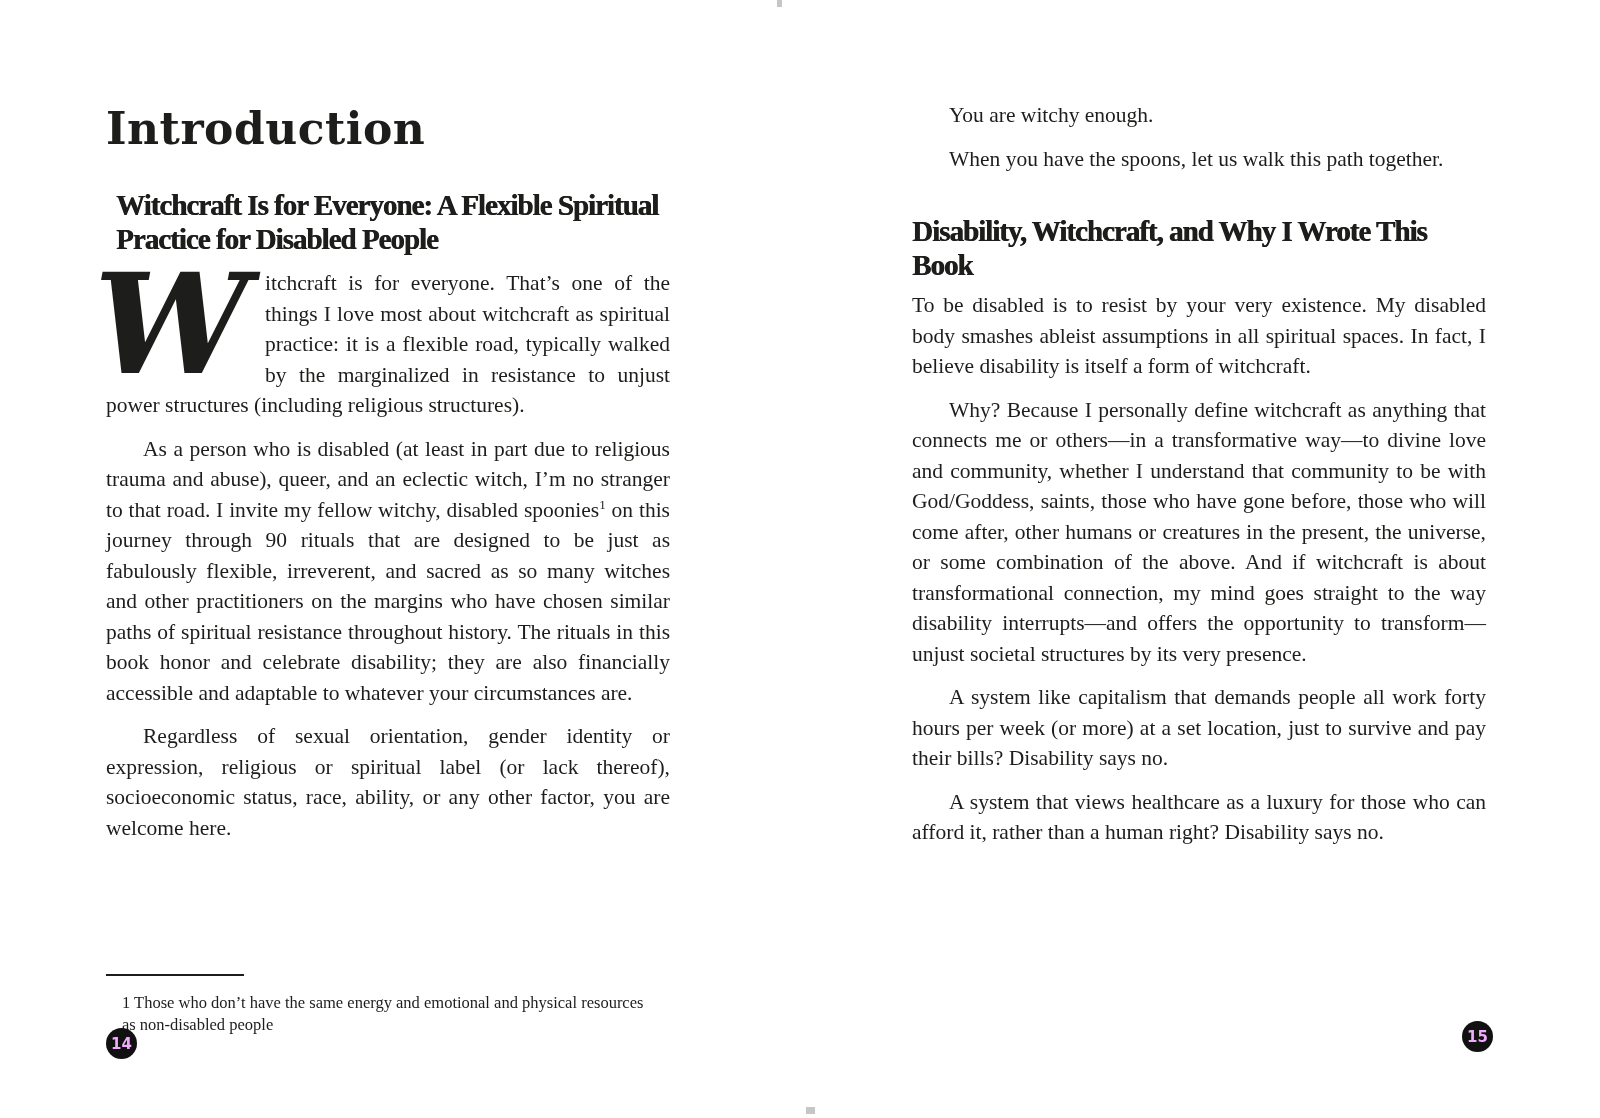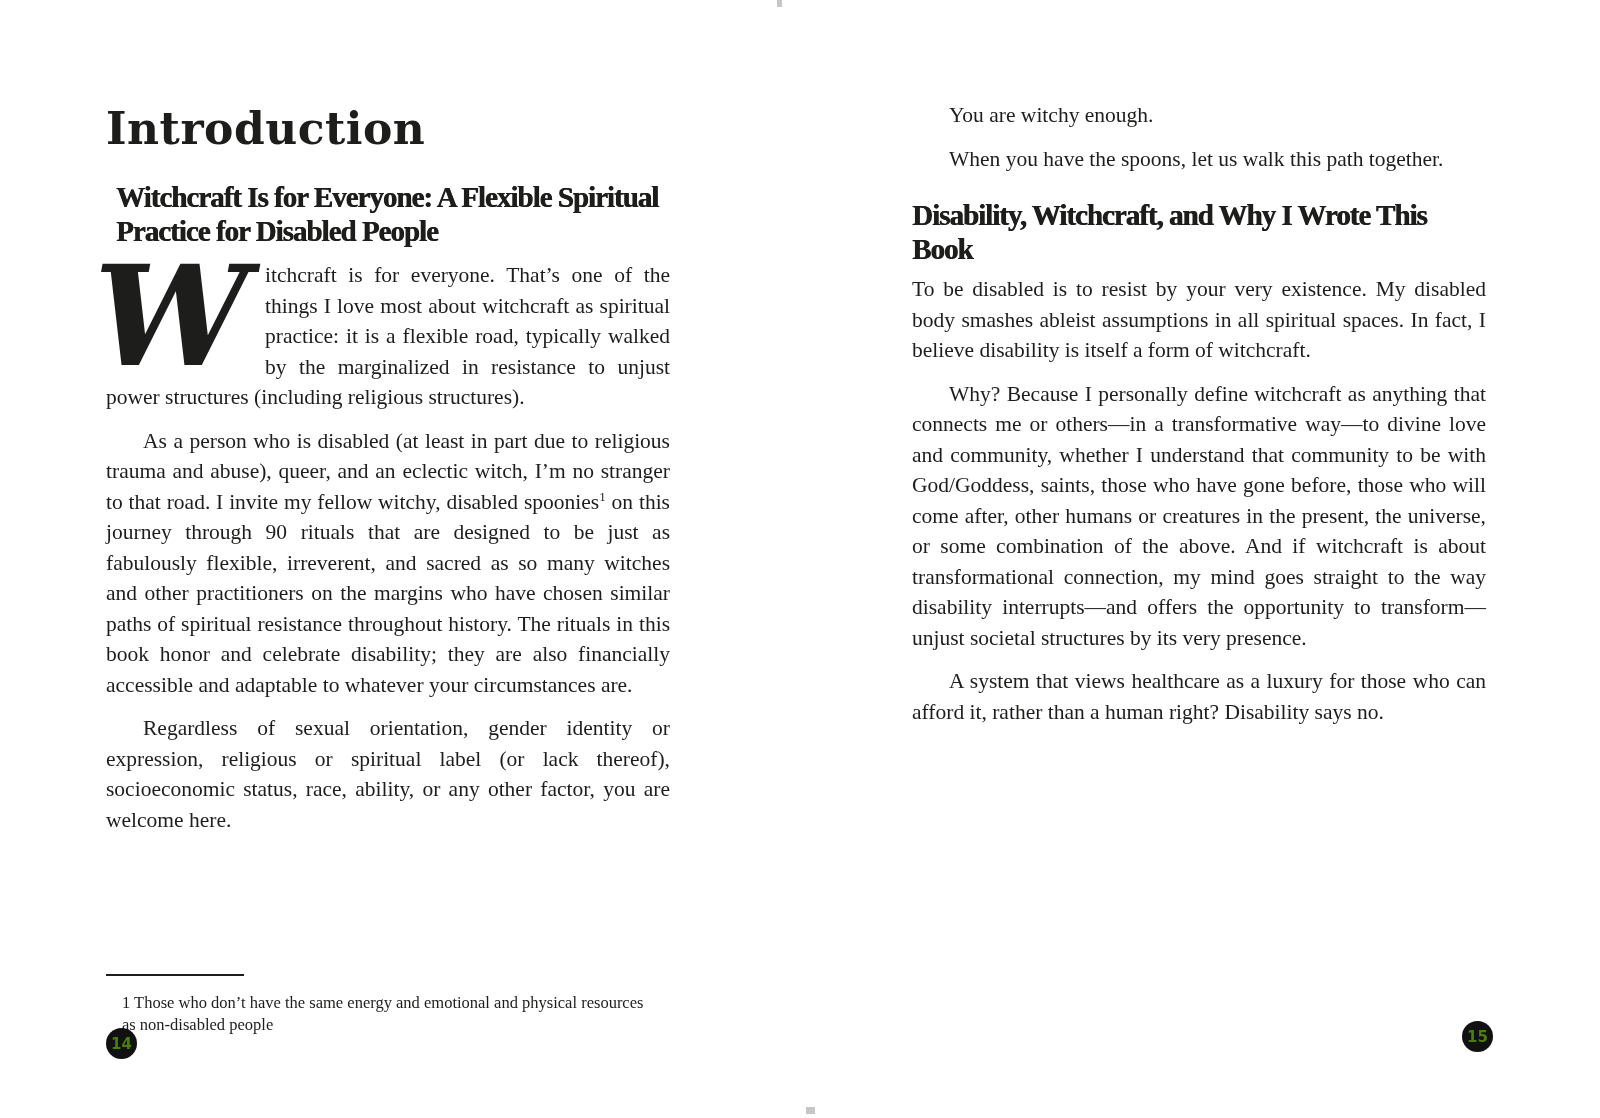--- a/index.html
+++ b/index.html
@@ -14,32 +14,32 @@
   .page { position: absolute; }
   .page-left  { left: 106px; top: 106px; width: 564px; }
   .page-right { left: 912px; top: 100px; width: 574px; }
 
   .chapter-title {
     font-family: "DejaVu Serif", serif;
     font-weight: 700;
     font-size: 44px;
     line-height: 1.05;
     letter-spacing: 0.5px;
-    margin: 0 0 28px 0;
+    margin: 0 0 36px 0;
   }
   .section-heading {
     font-family: "Liberation Serif", serif;
     font-weight: 900;
     font-size: 29px;
     line-height: 34px;
     letter-spacing: -1px;
     text-shadow: 0.6px 0 0 currentColor;
     margin: 0 0 12px 10px;
   }
-  .heading-right { margin: 24px 0 8px 0; }
+  .heading-right { margin: 40px 0 8px 0; }
 
   .body-par {
     font-size: 21.5px;
     line-height: 30.5px;
     text-align: justify;
     margin: 0 0 13px 0;
   }
   .indent { text-indent: 37px; }
 
   .dropcap {
@@ -59,21 +59,21 @@
 
   .footnote-block { position: absolute; left: 106px; top: 974px; width: 564px; }
   .footnote-rule  { width: 138px; border-top: 2px solid #1d1d1b; margin: 0 0 7px 0; }
   .footnote-text  { font-size: 16.5px; line-height: 22px; margin: 16px; text-align: left; }
 
   .page-badge {
     position: absolute;
     width: 31px; height: 31px;
     border-radius: 50%;
     background: #111111;
-    color: #4d7c0f;
+    color: #f0abfc;
     font-family: "DejaVu Sans", sans-serif;
     font-size: 15px; font-weight: 700;
     display: flex; align-items: center; justify-content: center;
   }
   .badge-left  { left: 106px; top: 1028px; }
   .badge-right { left: 1462px; top: 1021px; }
 
   .reg-mark { position: absolute; background: #c6c6c6; }
   .reg-top    { left: 777px; top: 0; width: 5px; height: 7px; }
   .reg-bottom { left: 806px; top: 1107px; width: 9px; height: 7px; }
@@ -109,19 +109,20 @@
     <p class="body-par indent">You are witchy enough.</p>
 
     <p class="body-par indent">When you have the spoons, let us walk this path together.</p>
 
     <h2 class="section-heading heading-right">Disability, Witchcraft, and Why I Wrote This Book</h2>
 
     <p class="body-par">To be disabled is to resist by your very existence. My disabled body smashes ableist assumptions in all spiritual spaces. In fact, I believe disability is itself a form of witchcraft.</p>
 
     <p class="body-par indent">Why? Because I personally define witchcraft as anything that connects me or others—in a transformative way—to divine love and community, whether I understand that community to be with God/Goddess, saints, those who have gone before, those who will come after, other humans or creatures in the present, the universe, or some combination of the above. And if witchcraft is about transformational connection, my mind goes straight to the way disability interrupts—and offers the opportunity to transform—unjust societal structures by its very presence.</p>
 
+    <p class="body-par indent">A system like capitalism that demands people all work forty hours per week (or more) at a set location, just to survive and pay their bills? Disability says no.</p>
 
     <p class="body-par indent">A system that views healthcare as a luxury for those who can afford it, rather than a human right? Disability says no.</p>
   </section>
 
   <div class="page-badge badge-right">15</div>
 
 </div>
 
 </body></html>

